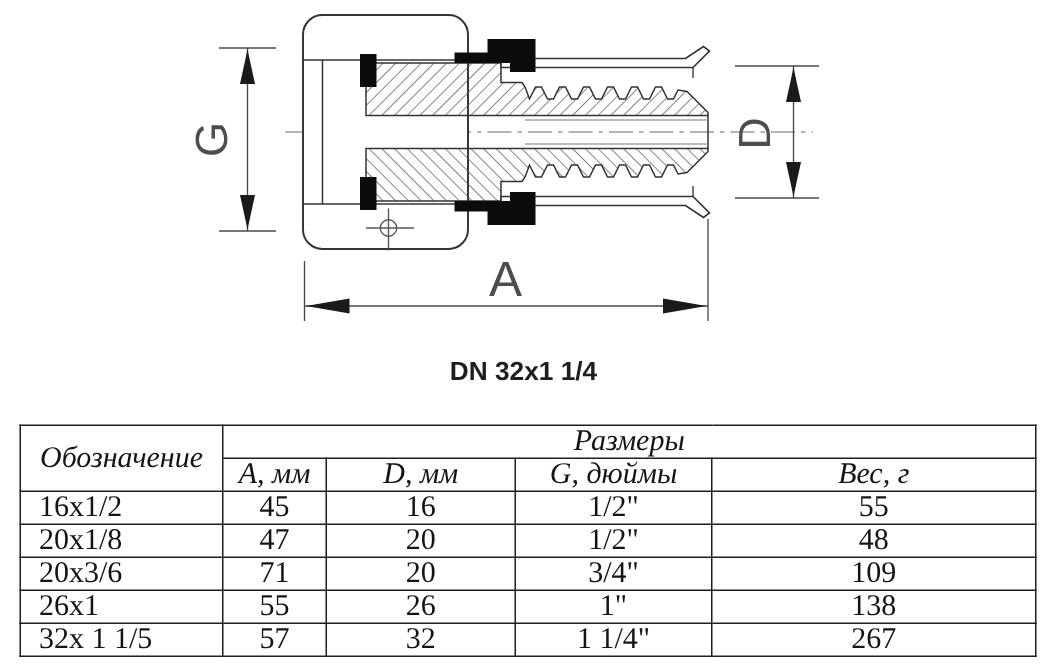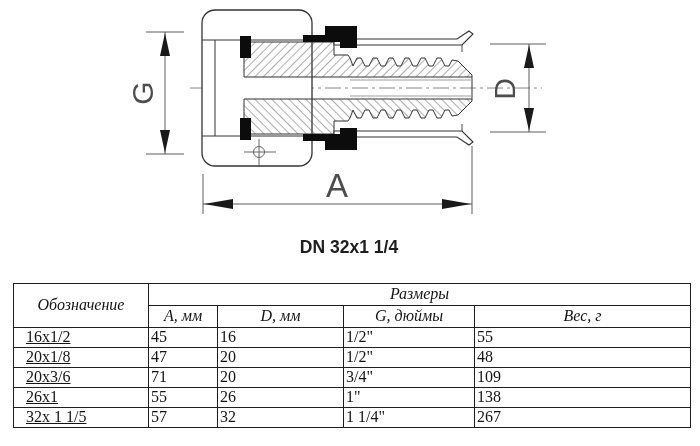--- a/index.html
+++ b/index.html
@@ -16,31 +16,31 @@
   }
   .dn-label{
     font-family:"Liberation Sans", sans-serif;
     font-weight:bold;
     fill:#1e1e1e;
   }
   table.spec-table{
     position:absolute;left:13px;top:283px;
     width:677px;
     border-collapse:collapse;table-layout:fixed;
-    font-size:16px;color:#141414;background:#fff;
+    font-size:20px;color:#141414;background:#fff;
   }
   .spec-table th,.spec-table td{
     border:1.5px solid #1f1f1f;
     padding:0 2px;height:19px;line-height:1.05;
     font-weight:normal;vertical-align:middle;white-space:nowrap;
     overflow:hidden;
   }
   .spec-table th{font-style:italic;text-align:center;height:21px;}
-  .spec-table td{}
-  .spec-table td.desig{text-align:left;padding-left:12px;text-decoration:underline;}
+  .spec-table td{text-align:center;}
+  .spec-table td.desig{text-align:left;padding-left:12px;}
 </style>
 </head>
 <body>
 
 <div class="drawing-wrap">
 <svg width="700" height="278" viewBox="0 0 700 278">
   <defs>
     <pattern id="hatch" patternUnits="userSpaceOnUse" width="6" height="6" patternTransform="rotate(45)">
       <line x1="0" y1="0" x2="0" y2="6" stroke="#4a4a4a" stroke-width="0.9"></line>
     </pattern>

